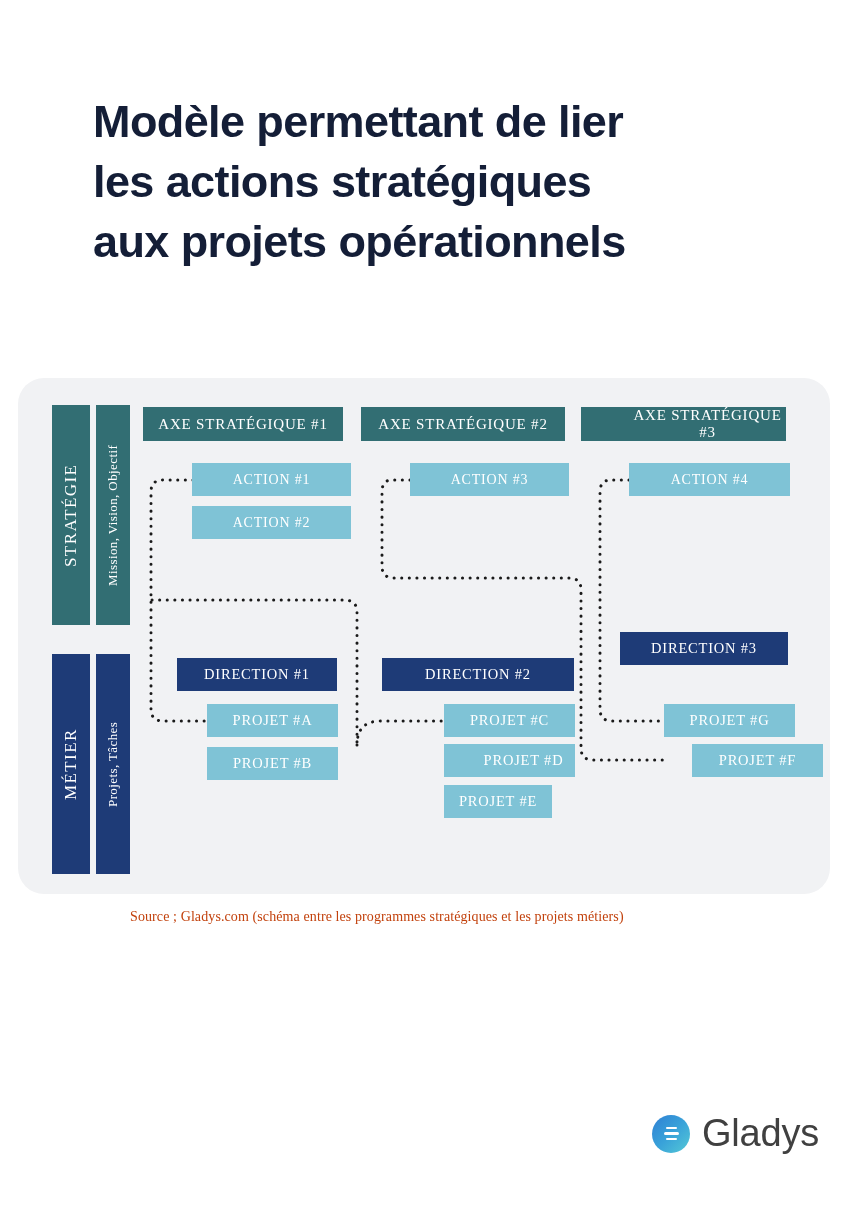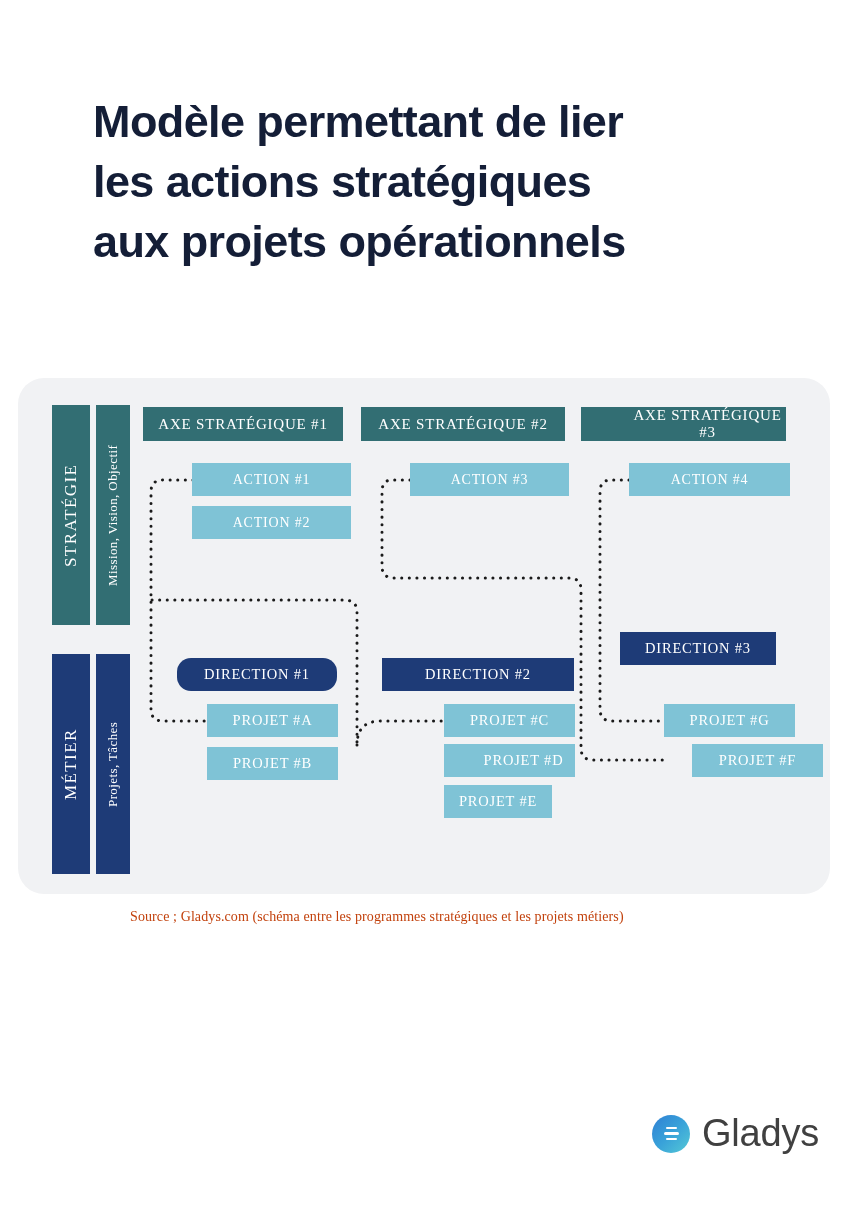--- a/index.html
+++ b/index.html
@@ -159,23 +159,23 @@
 
 <div class="node axis-node" style="left:143px; top:407px; width:200px;">AXE STRATÉGIQUE #1</div>
 <div class="node axis-node" style="left:361px; top:407px; width:204px;">AXE STRATÉGIQUE #2</div>
 <div class="node axis-node" style="left:581px; top:407px; width:205px;padding-left:48px;">AXE STRATÉGIQUE #3</div>
 
 <div class="node action-node" style="left:192px; top:463px; width:159px;">ACTION #1</div>
 <div class="node action-node" style="left:192px; top:506px; width:159px;">ACTION #2</div>
 <div class="node action-node" style="left:410px; top:463px; width:159px;">ACTION #3</div>
 <div class="node action-node" style="left:629px; top:463px; width:161px;">ACTION #4</div>
 
-<div class="node direction-node" style="left:177px; top:658px; width:160px;border-radius:14px;">DIRECTION #1</div>
+<div class="node direction-node" style="left:177px; top:658px; width:160px;">DIRECTION #1</div>
 <div class="node direction-node" style="left:382px; top:658px; width:192px;">DIRECTION #2</div>
-<div class="node direction-node" style="left:620px; top:632px; width:156px;">DIRECTION #3</div>
+<div class="node direction-node" style="left:620px; top:632px; width:168px;">DIRECTION #3</div>
 
 <div class="node projet-node" style="left:207px; top:704px; width:131px;">PROJET #A</div>
 <div class="node projet-node" style="left:207px; top:747px; width:131px;">PROJET #B</div>
 
 <div class="node projet-node" style="left:444px; top:704px; width:131px;">PROJET #C</div>
 <div class="node projet-node" style="left:444px; top:744px; width:131px;padding-left:28px;">PROJET #D</div>
 <div class="node projet-node" style="left:444px; top:785px; width:108px;">PROJET #E</div>
 
 <div class="node projet-node" style="left:664px; top:704px; width:131px;">PROJET #G</div>
 <div class="node projet-node" style="left:664px; top:744px; width:131px;margin-left:28px;">PROJET #F</div>

